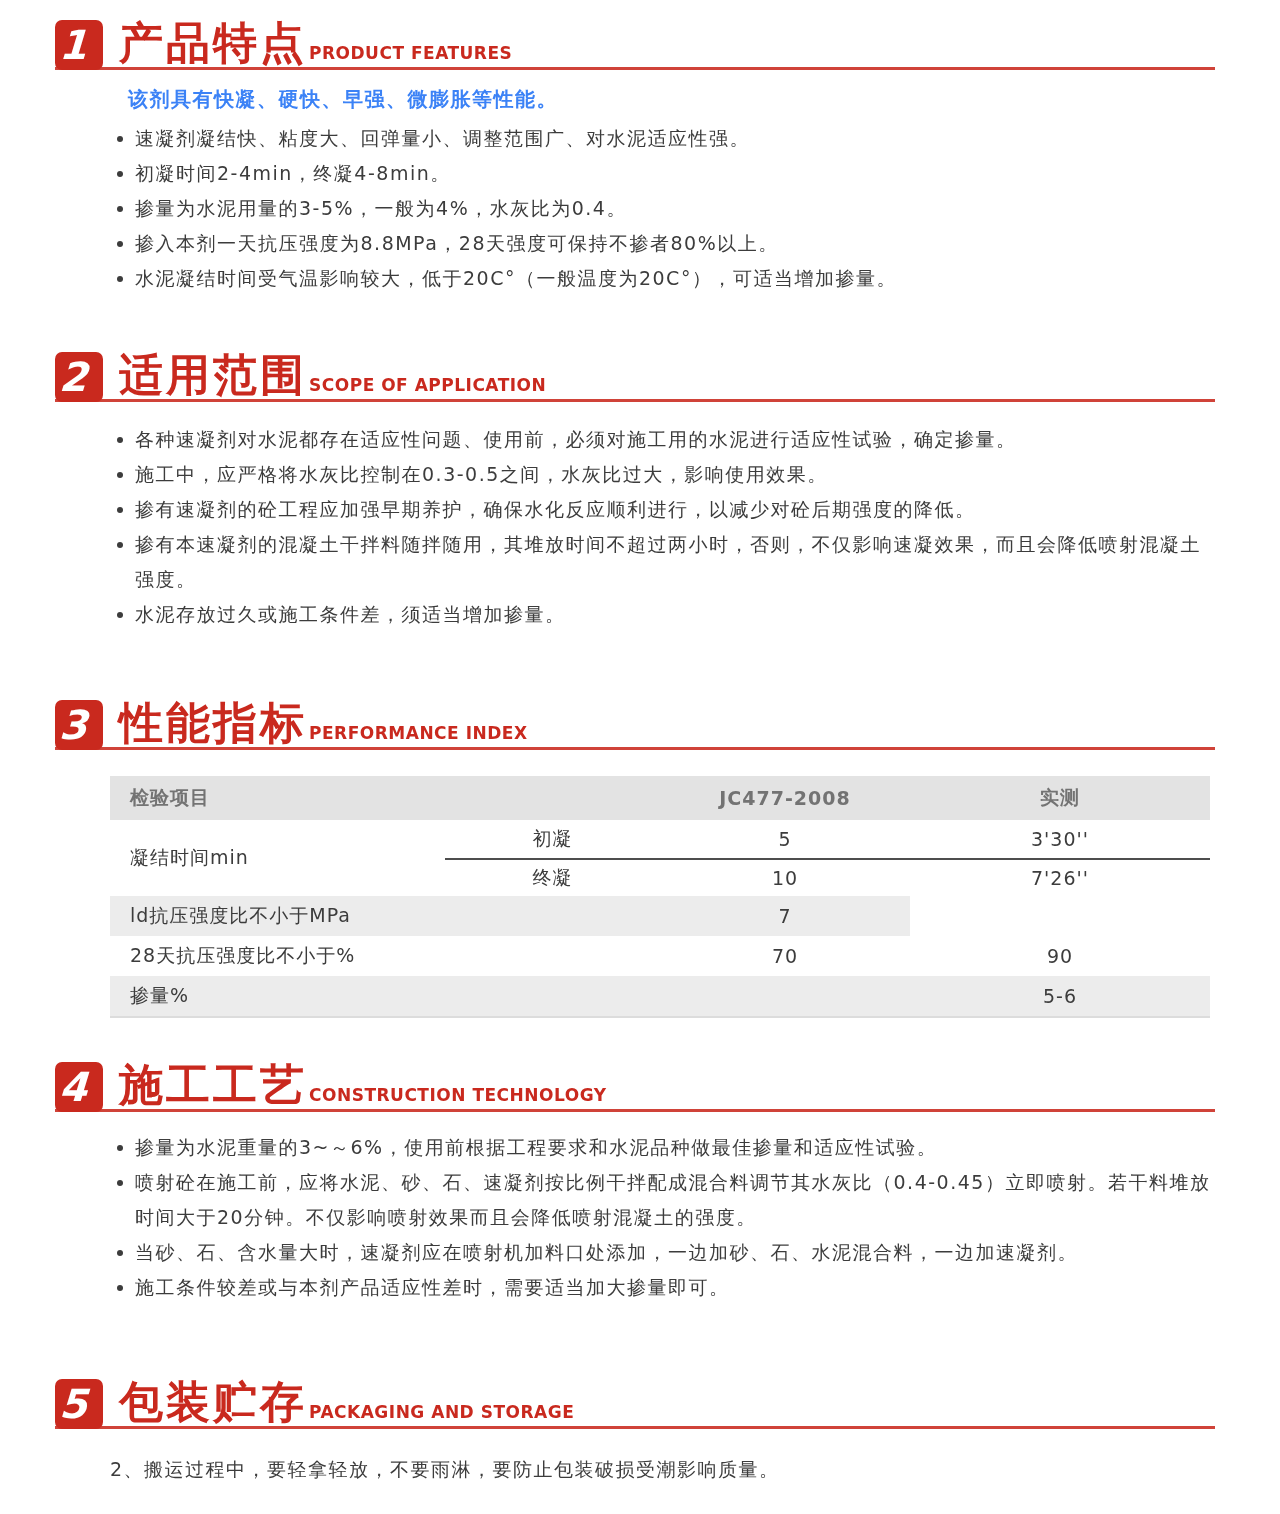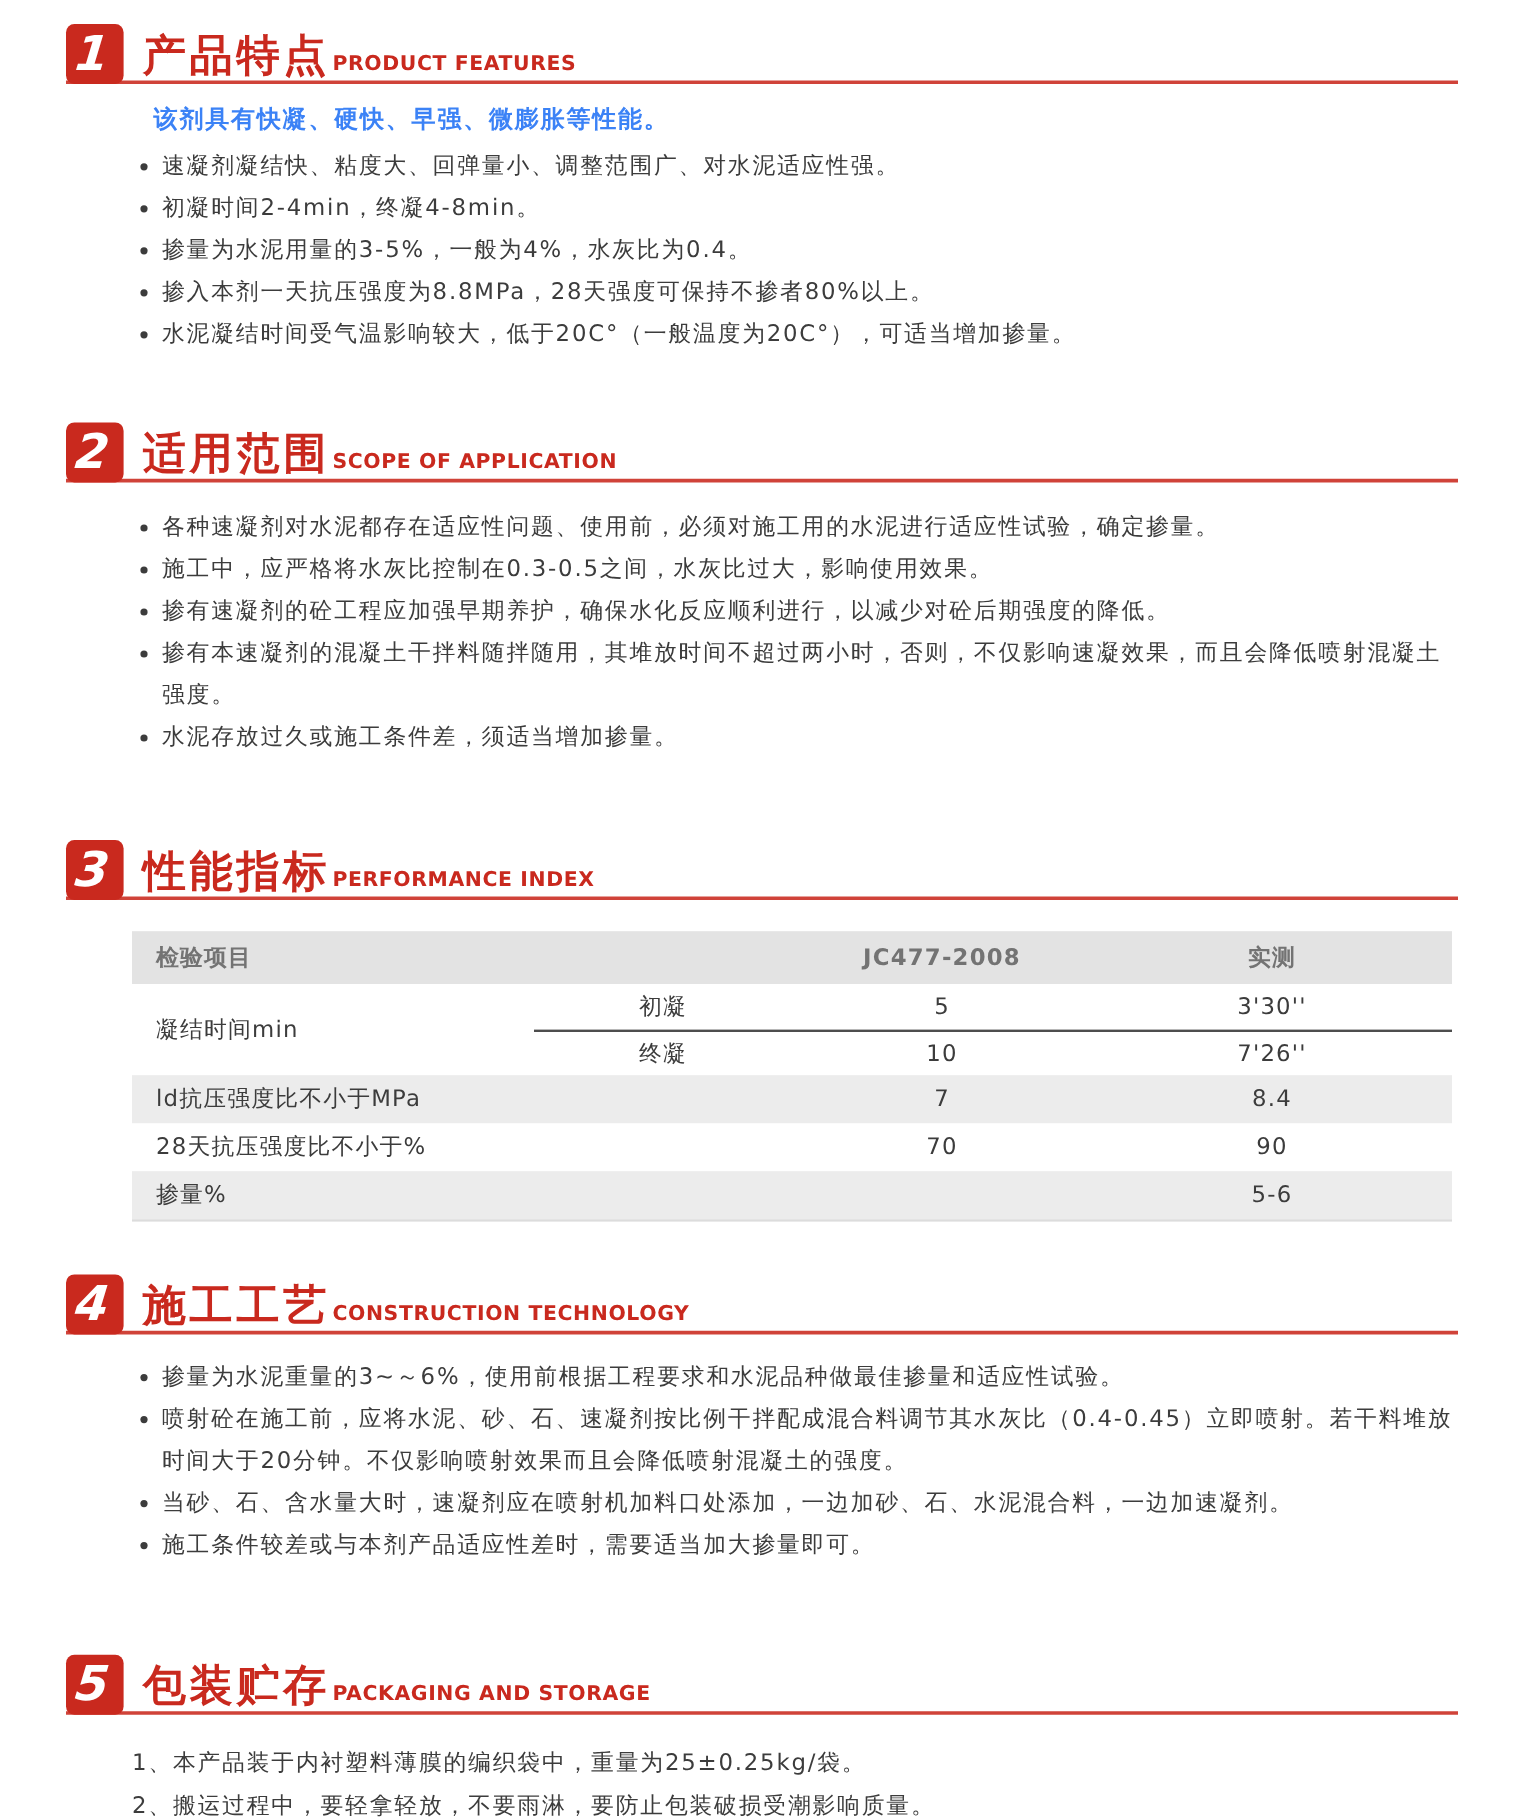--- a/index.html
+++ b/index.html
@@ -37,21 +37,21 @@
     color:#ffffff;
     font-size:40px;
     font-weight:bold;
     font-style:italic;
     transform:skewX(-6deg);
     line-height:1;
     padding-right:4px;
   }
   .sec-title{
     color:var(--red);
-    font-size:36px;
+    font-size:44px;
     font-weight:bold;
     letter-spacing:3px;
     line-height:1;
     margin-left:16px;
     padding-bottom:2px;
   }
   .sec-sub{
     color:var(--red);
     font-size:17px;
     font-weight:bold;
@@ -172,21 +172,20 @@
     <div class="pt-cell pt-left pt-rowspan">凝结时间min</div>
     <div class="pt-cell pt-center">初凝</div>
     <div class="pt-cell pt-center">5</div>
     <div class="pt-cell pt-center">3'30''</div>
     <div class="pt-cell pt-center pt-divider">终凝</div>
     <div class="pt-cell pt-center pt-divider">10</div>
     <div class="pt-cell pt-center pt-divider">7'26''</div>
 
     <div class="pt-cell pt-left pt-stripe pt-span2">ld抗压强度比不小于MPa</div>
     <div class="pt-cell pt-center pt-stripe">7</div>
-    <div class="pt-cell pt-center pt-stripe">8.4</div>
 
     <div class="pt-cell pt-left pt-span2">28天抗压强度比不小于%</div>
     <div class="pt-cell pt-center">70</div>
     <div class="pt-cell pt-center">90</div>
 
     <div class="pt-cell pt-left pt-stripe pt-span2">掺量%</div>
     <div class="pt-cell pt-center pt-stripe"></div>
     <div class="pt-cell pt-center pt-stripe">5-6</div>
   </div>
 </div>
@@ -209,17 +208,16 @@
 
 <div class="section sec5">
   <div class="sec-header">
     <div class="sec-badge">
       <span>5</span>
     </div>
     <div class="sec-title">包装贮存</div>
     <div class="sec-sub">PACKAGING AND STORAGE</div>
   </div>
   <div class="numbered">
-    <div class="line">1、本产品装于内衬塑料薄膜的编织袋中，重量为25±0.25kg/袋。</div>
     <div class="line">2、搬运过程中，要轻拿轻放，不要雨淋，要防止包装破损受潮影响质量。</div>
 
   </div>
 </div>
 
 </body></html>

